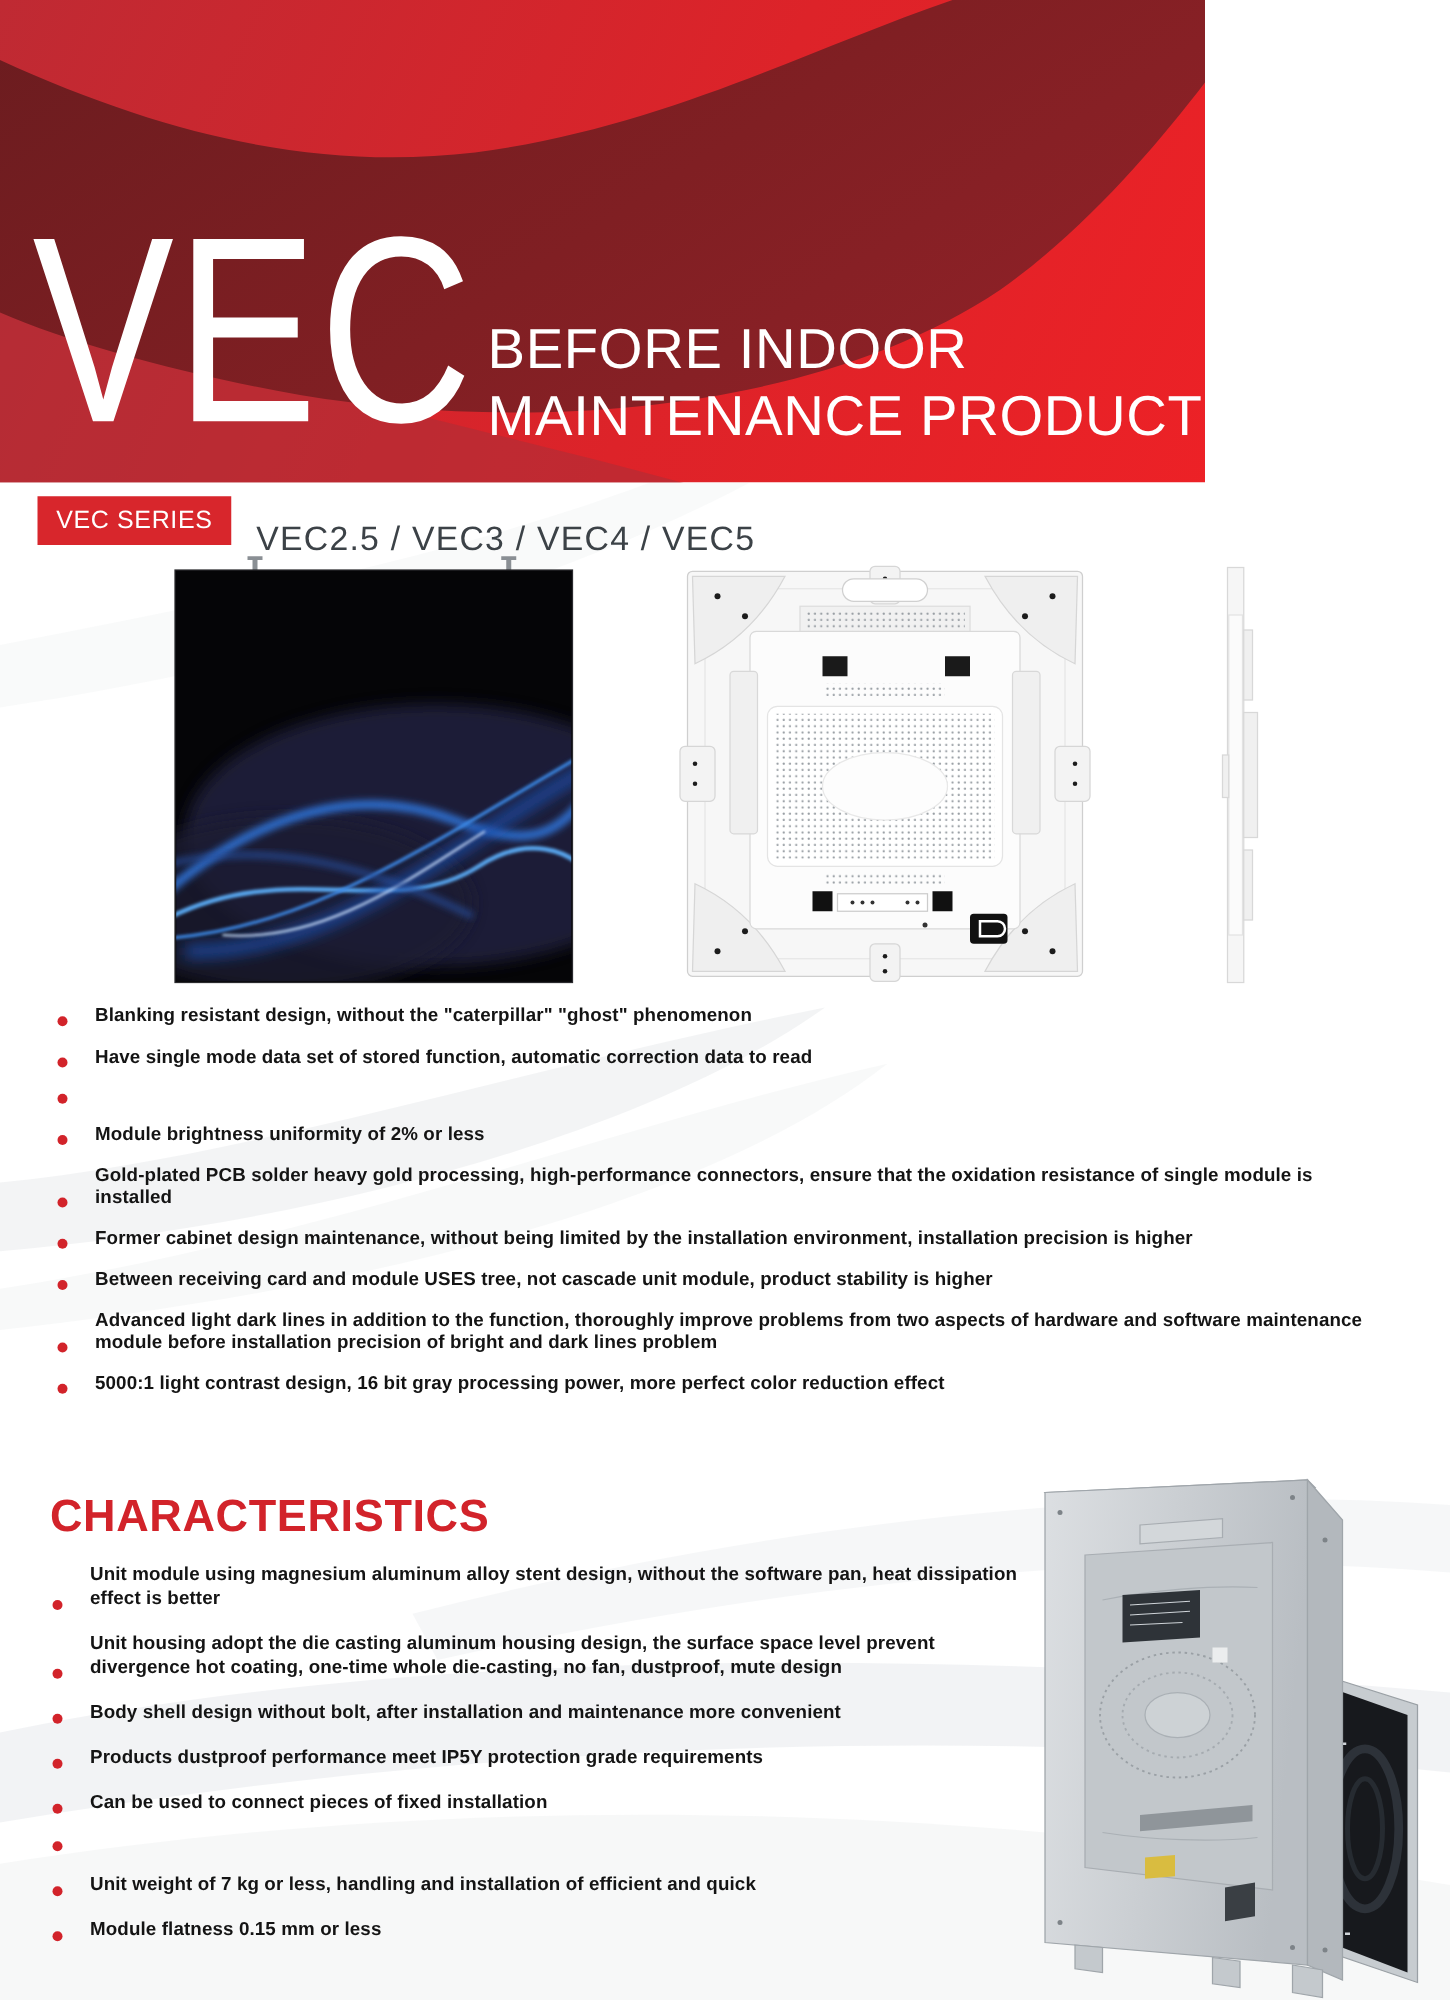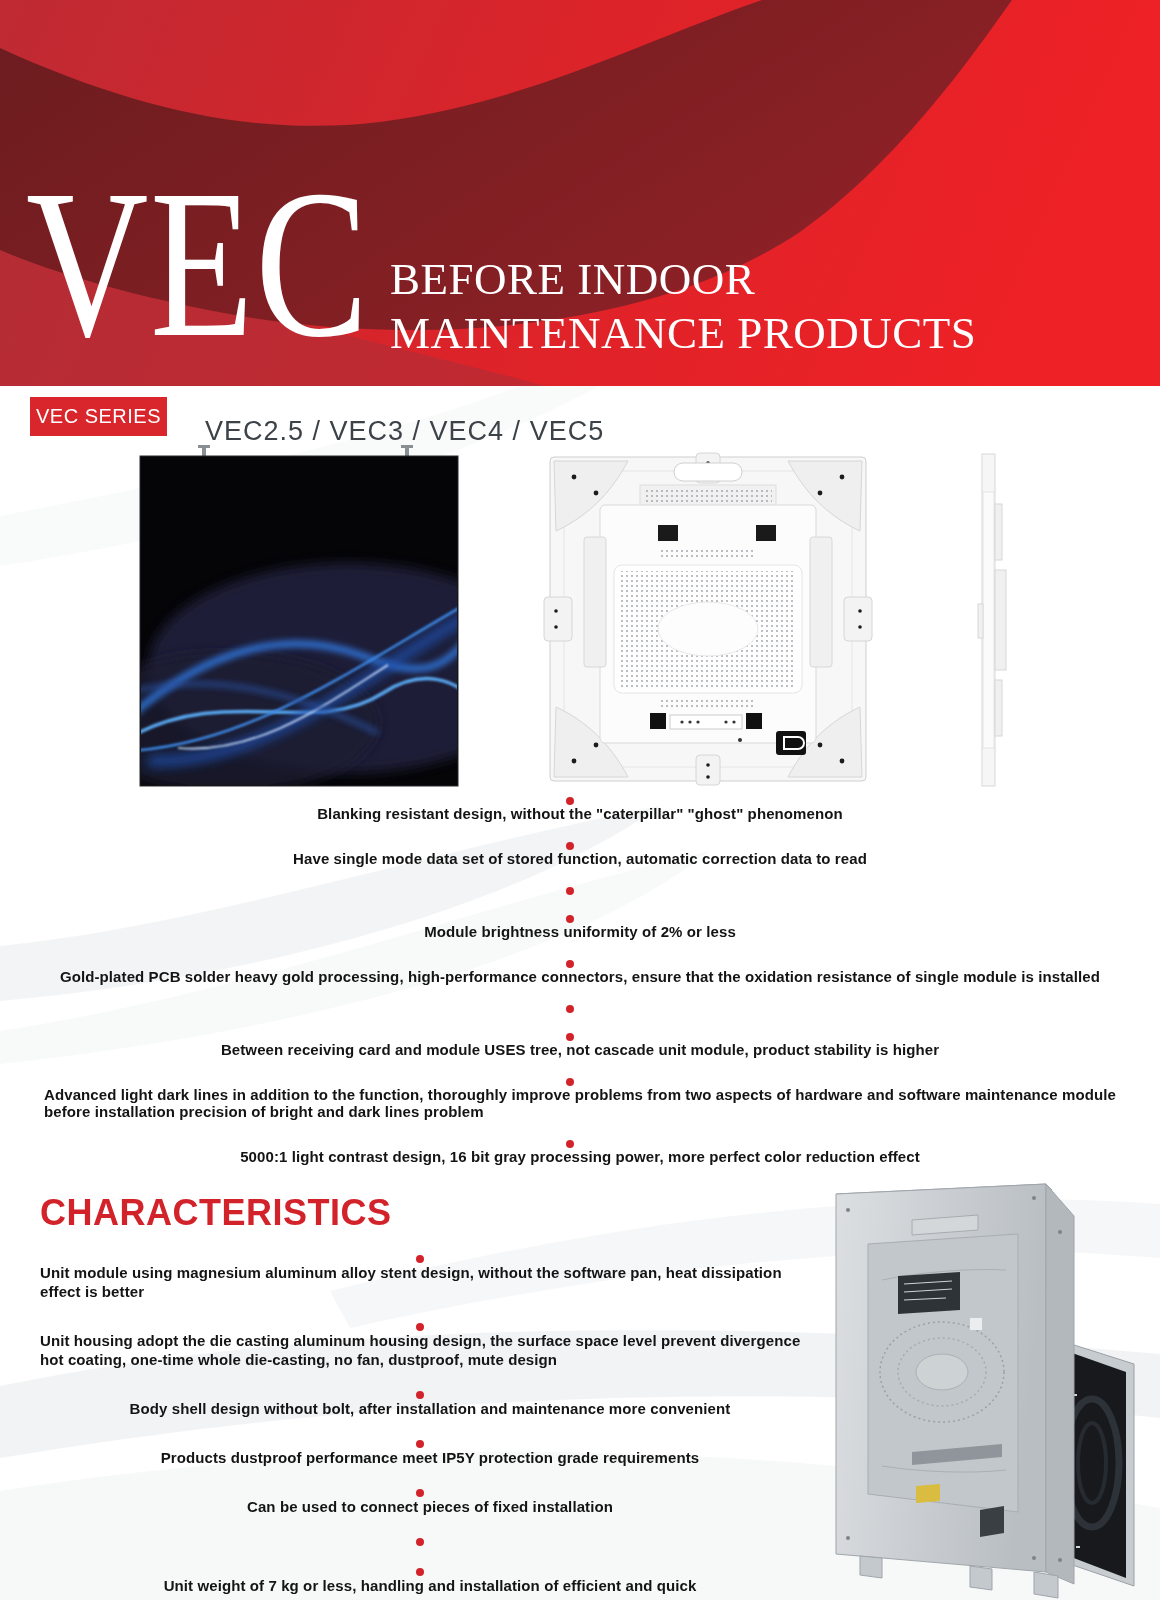--- a/index.html
+++ b/index.html
@@ -1,50 +1,50 @@
 <!DOCTYPE html>
 <html><head>
 <meta charset="utf-8">
 <style>
   html,body{margin:0;padding:0;}
   body{width:1160px;height:1600px;position:relative;overflow:hidden;background:#ffffff;
        font-family:"Liberation Sans","DejaVu Sans",sans-serif;}
   .page{position:absolute;inset:0;}
 
   
-  .hero{position:absolute;left:0;top:0;width:1160px;height:386px;overflow:hidden;font-family:Liberation Serif, serif;}
+  .hero{position:absolute;left:0;top:0;width:964px;height:386px;overflow:hidden;}
   .hero svg{position:absolute;left:0;top:0;}
   .hero-logo{position:absolute;left:26px;top:158px;color:#ffffff;font-size:212px;line-height:1;
              font-weight:400;letter-spacing:2px;transform:scaleX(0.8);transform-origin:left top;
              white-space:nowrap;}
   .hero-title{position:absolute;left:390px;top:252px;color:#ffffff;font-size:45px;line-height:54px;
               font-weight:400;letter-spacing:0.5px;white-space:nowrap;}
 
   
   .series-row{position:absolute;left:0;top:394px;width:1160px;height:46px;}
-  .series-badge{position:absolute;left:30px;top:3px;width:137px;height:39px;background:#d8262c;
+  .series-badge{position:absolute;left:30px;top:3px;width:155px;height:39px;background:#d8262c;
                 color:#ffffff;font-size:20px;font-weight:500;display:flex;align-items:center;
                 justify-content:center;letter-spacing:0.5px;}
   .series-models{position:absolute;left:205px;top:22px;color:#3c4247;font-size:27px;font-weight:500;
                  letter-spacing:1px;white-space:nowrap;}
 
   
   .img-box{position:absolute;}
   .front-panel{left:138px;top:443px;width:322px;height:346px;}
   .back-panel{left:540px;top:449px;width:336px;height:340px;}
   .side-panel{left:976px;top:452px;width:38px;height:336px;}
   .cabinet-img{left:820px;top:1180px;width:340px;height:420px;}
 
   
   section{position:absolute;z-index:2;}
   .features{left:44px;top:788px;width:1072px;}
   .characteristics{left:40px;top:1192px;width:780px;}
   h2{margin:0 0 16px 0;font-size:36px;font-weight:700;color:#d2232a;letter-spacing:0.5px;}
   ul.blist{list-style:none;margin:0;padding:0;}
-  ul.blist li{display:flex;align-items:center;margin:4px 0 15px 0;flex-direction:column;}
+  ul.blist li{display:flex;align-items:flex-end;margin:16px 0 15px 0;}
   .characteristics ul.blist li{margin-bottom:17px;}
   .dot{flex:0 0 auto;width:8px;height:8px;border-radius:50%;background:#d2232a;margin:5px 22px 0 2px;}
   .btxt{font-size:15px;font-weight:700;color:#141414;line-height:17px;letter-spacing:0.1px;}
   .characteristics .btxt{line-height:19px;}
 
   
   .silk{position:absolute;left:0;top:386px;z-index:0;}
   .content-layer{position:relative;z-index:1;}
 </style>
 </head>
@@ -249,20 +249,21 @@
             <span class="btxt">Module brightness uniformity of 2% or less</span>
           </li>
 
           <li>
             <span class="dot"></span>
             <span class="btxt">Gold-plated PCB solder heavy gold processing, high-performance connectors, ensure that the oxidation resistance of single module is installed</span>
           </li>
 
           <li>
             <span class="dot"></span>
+            <span class="btxt">Former cabinet design maintenance, without being limited by the installation environment, installation precision is higher</span>
           </li>
 
 
           <li>
             <span class="dot"></span>
             <span class="btxt">Between receiving card and module USES tree, not cascade unit module, product stability is higher</span>
           </li>
 
           <li>
             <span class="dot"></span>

